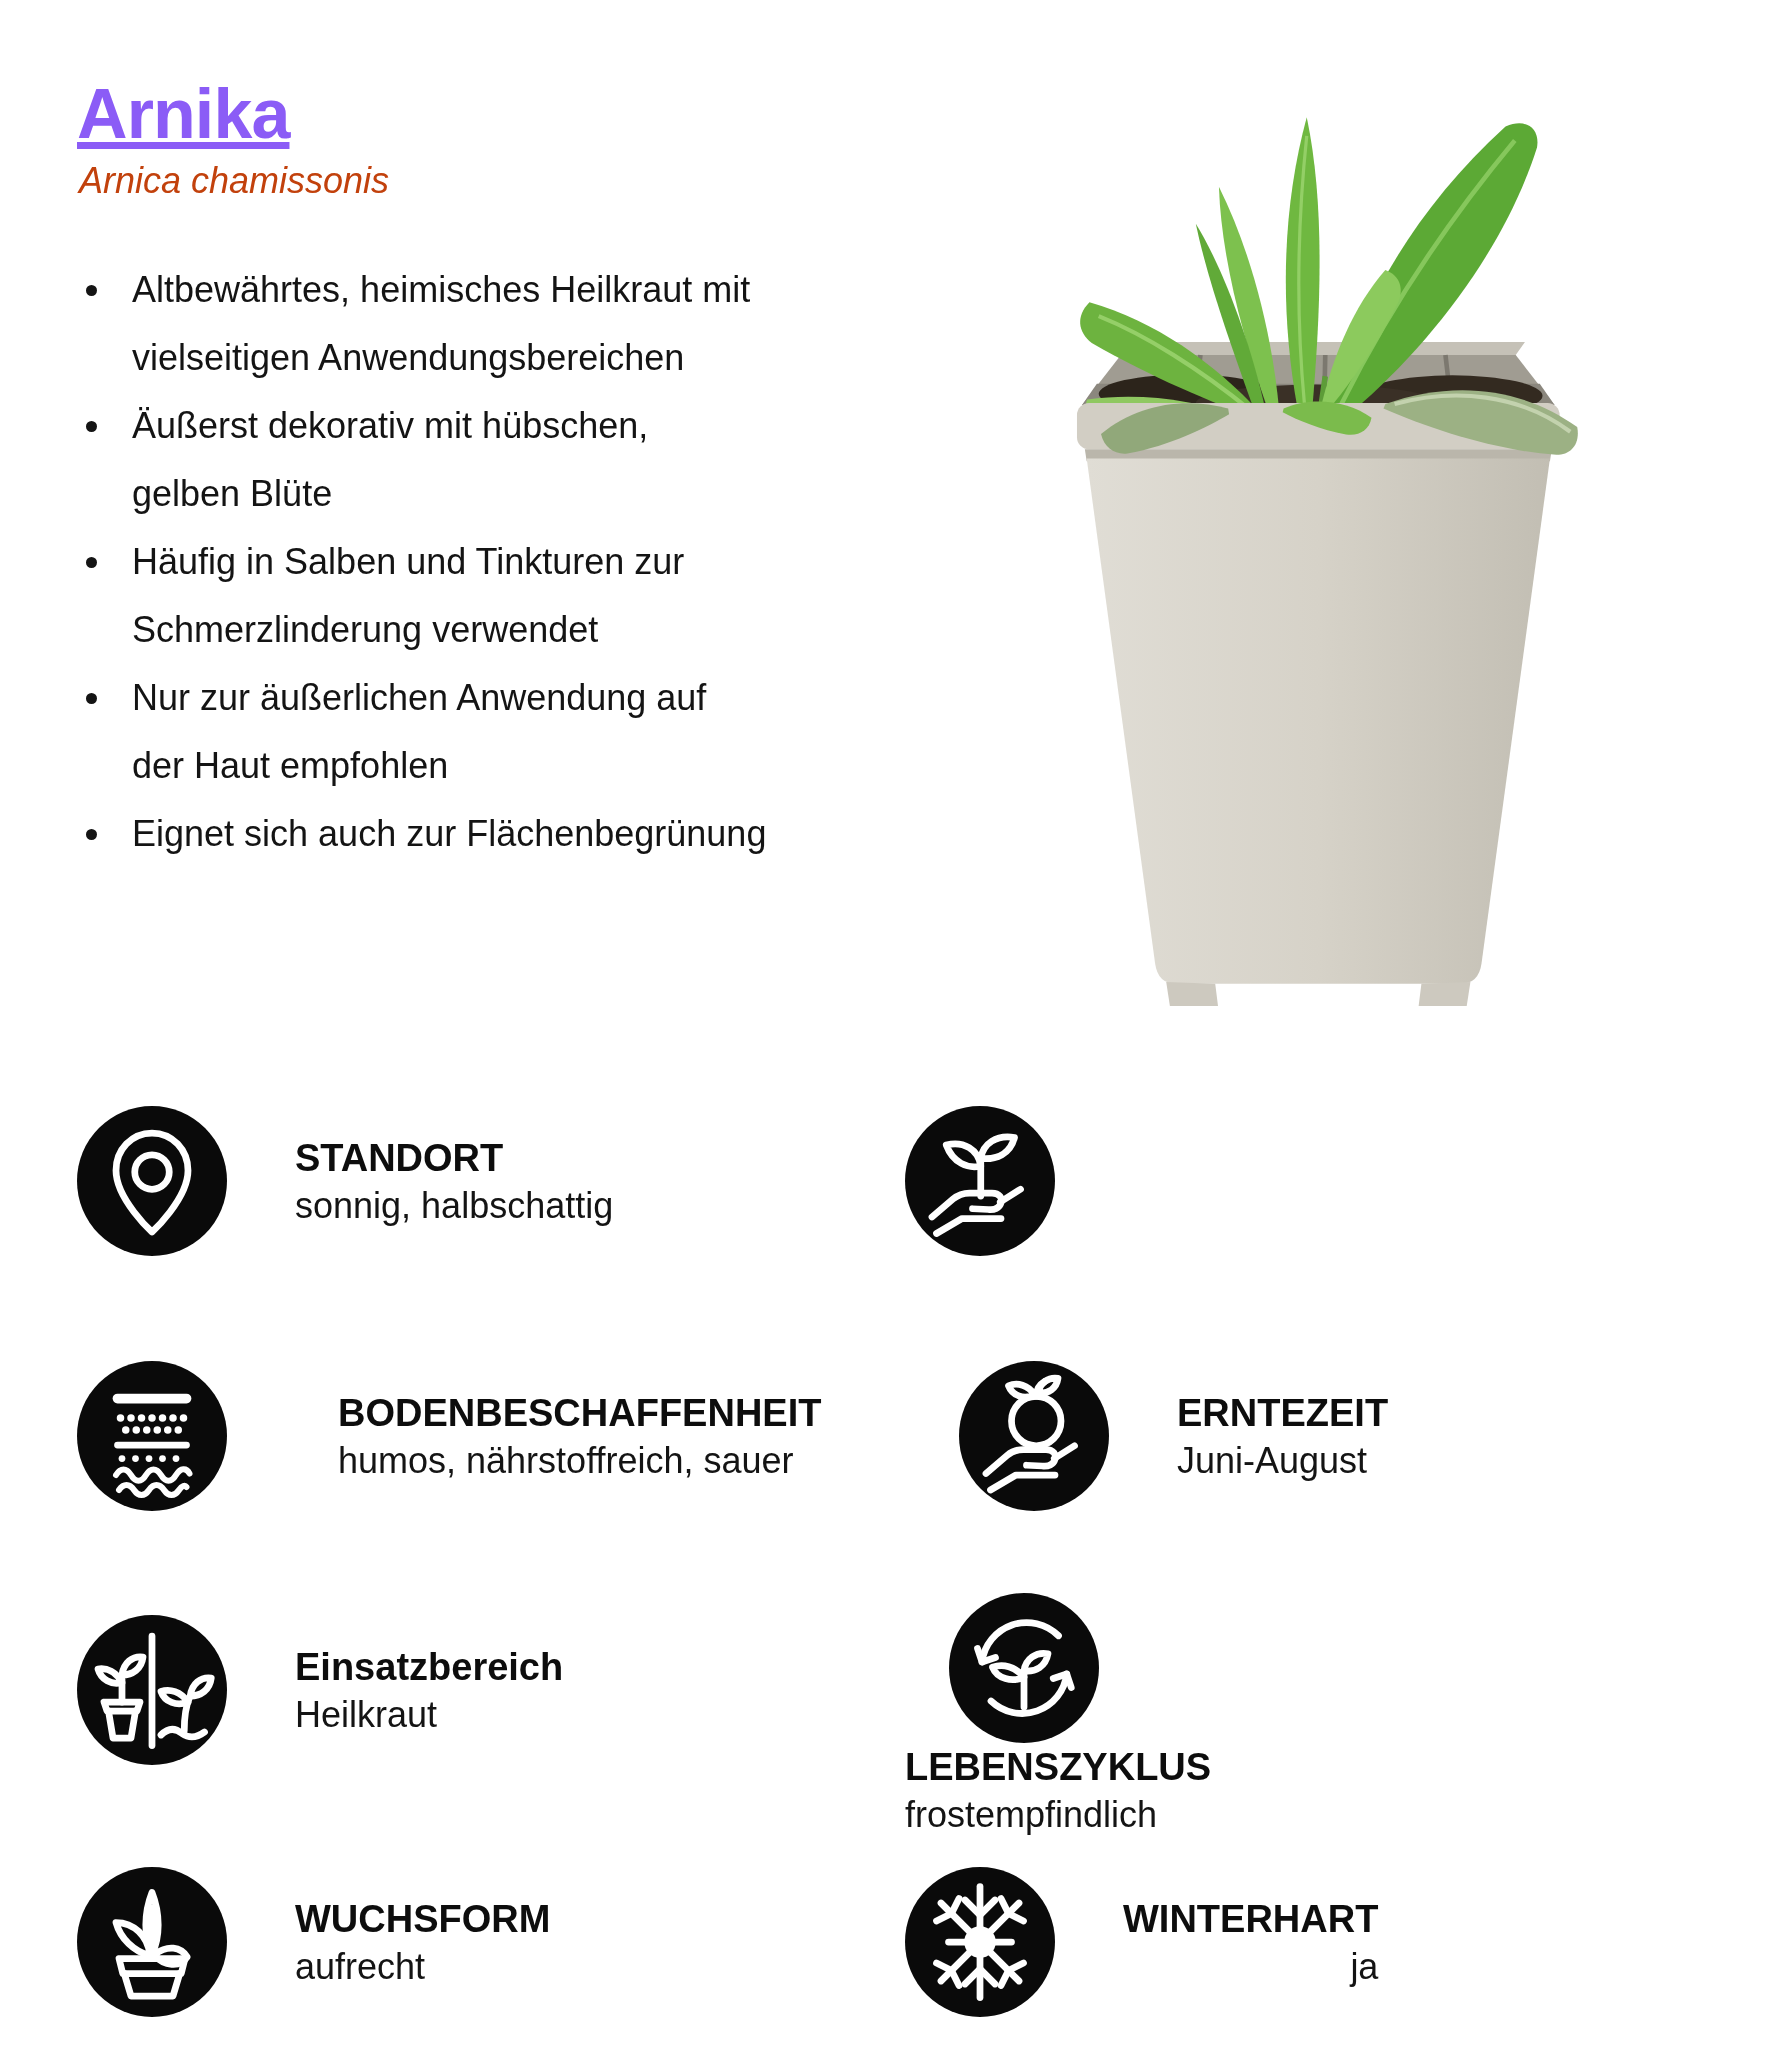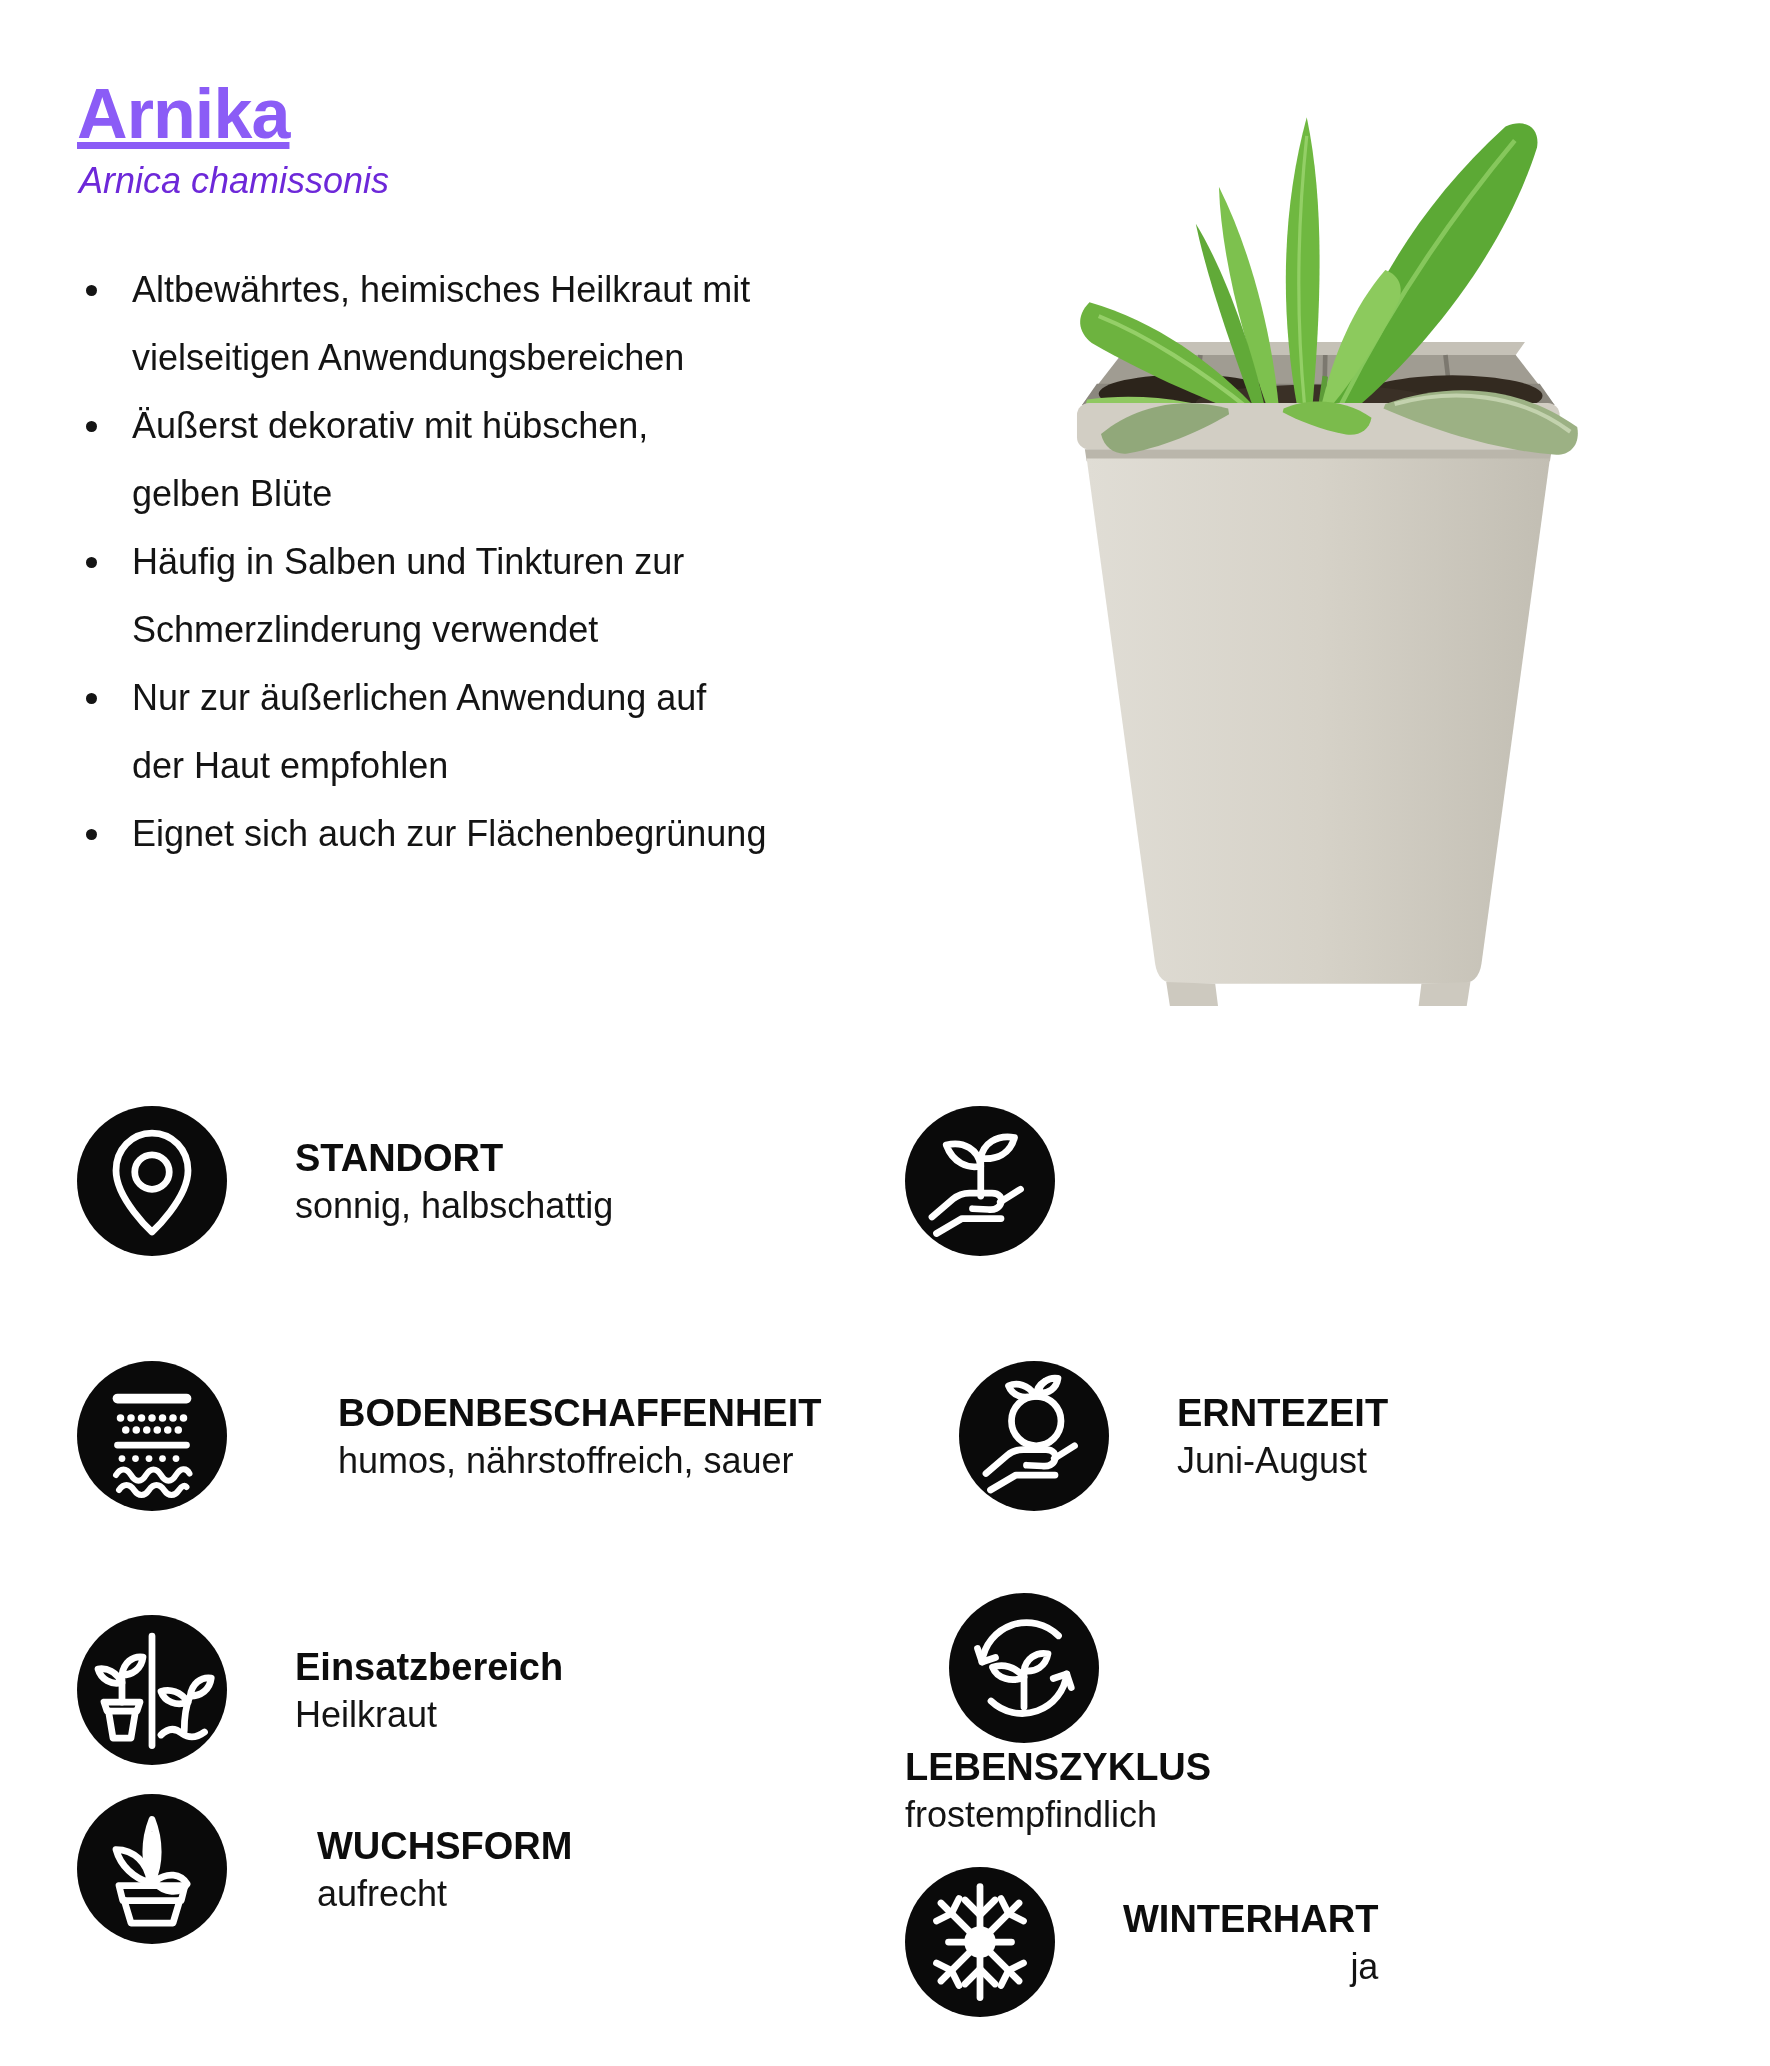--- a/index.html
+++ b/index.html
@@ -1,21 +1,21 @@
 <!DOCTYPE html>
 <html style="font-size:7.4px"><head>
 <meta charset="utf-8">
 <style>
   * { margin:0; padding:0; box-sizing:border-box; }
   html,body { width:1771px; height:2066px; background:#ffffff; }
   body { position:relative; font-family:"Liberation Sans", sans-serif; color:#161616; overflow:hidden; }
 
   .page-title { position:absolute; left:77px; top:76px; font-size:70px; line-height:1.1;
                 font-weight:700; color:#8b5cf6; letter-spacing:-0.9px;text-decoration:underline; }
-  .subtitle   { position:absolute; left:79px; top:160px; font-size:36px; font-style:italic; color:#6d28d9; }
+  .subtitle   { position:absolute; left:79px; top:160px; font-size:36px; font-style:italic; color:#c2410c; }
 
   .bullets { position:absolute; left:77px; top:256px; width:849px; list-style:none;
              font-size:36px; line-height:68px; color:#141414; }
   .bullets li { position:relative; padding-left:55px; white-space:pre-line; }
   .bullets li::before { content:""; position:absolute; left:9.2px; top:29px; width:11px; height:11px;
                         border-radius:50%; background:#141414; }
 
   .product-figure { position:absolute; left:1001px; top:85px; width:630px; height:957px; }
   .product-figure svg { width:100%; height:100%; display:block; }
 
@@ -26,21 +26,21 @@
   .icon-circle svg * { vector-effect:none; }
   .f-label { font-size:38px; font-weight:700; line-height:49px; color:#0d0d0d; }
   .f-value { font-size:36px; line-height:46px; white-space:pre-line; color:#141414; }
 
   #feat-0 { left:77px;  top:1084px; }
   #feat-1 { left:905px; top:1084px; }
   #feat-2 { left:77px;  top:1339px;gap:43px; }
   #feat-3 { left:959px; top:1339px; }
   #feat-4 { left:77px;  top:1593px; }
   #feat-5 { left:905px; top:1593px;flex-direction:column; }
-  #feat-6 { left:77px;  top:1772px;gap:22px; }
+  #feat-6 { left:77px;  top:1845px; }
   #feat-7 { left:905px; top:1845px;text-align:right; }
 
   .glyph { stroke:#ffffff; stroke-width:9; fill:none; stroke-linecap:round; stroke-linejoin:round; }
 </style>
 </head>
 <body>
 
 <h1 class="page-title">Arnika</h1>
 <p class="subtitle">Arnica chamissonis</p>
 

